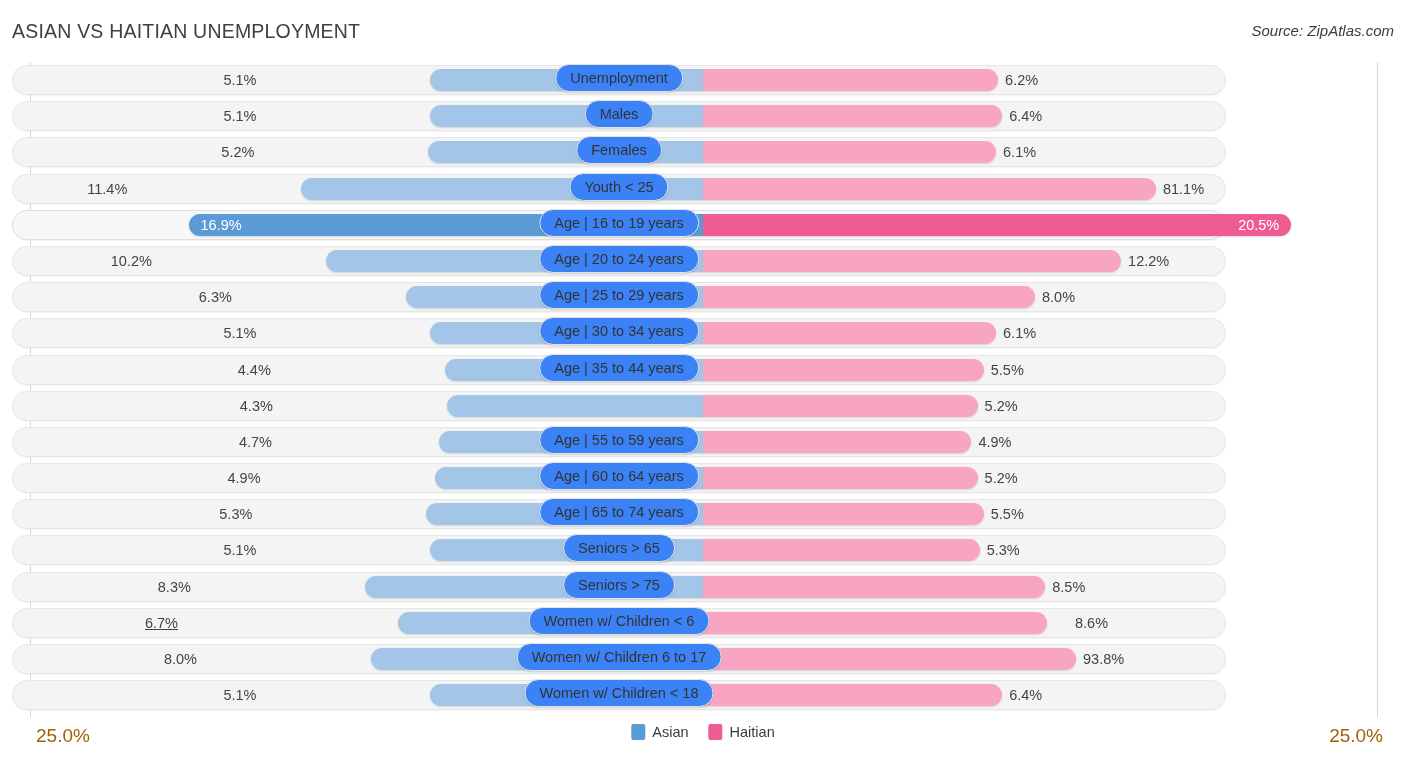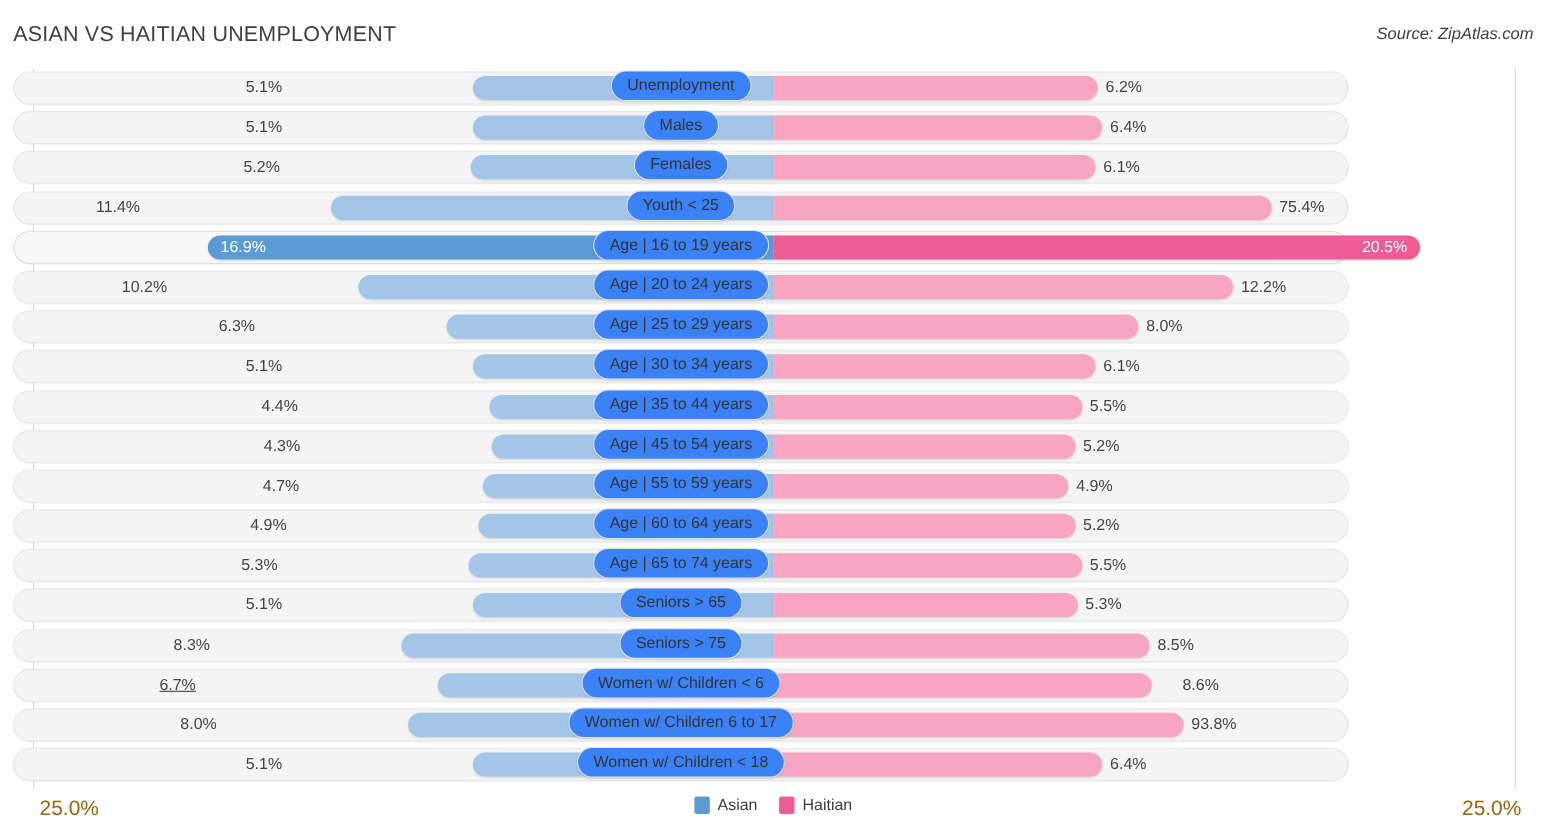--- a/index.html
+++ b/index.html
@@ -234,21 +234,21 @@
         <div class="bar right" style="left: 703px; width: 293.05px;"></div>
         <div class="val left" style="right: 983.6px;">5.2%</div>
         <div class="val right" style="left: 1003.05px;">6.1%</div>
         <div class="pill">Females</div>
       </div>
       <div class="row">
         <div class="track"></div>
         <div class="bar left" style="left: 301.3px; width: 401.7px;"></div>
         <div class="bar right" style="left: 703px; width: 452.95px;"></div>
         <div class="val left" style="right: 1110.7px;">11.4%</div>
-        <div class="val right" style="left: 1162.95px;">75.4%</div>
+        <div class="val right" style="left: 1162.95px;">81.1%</div>
         <div class="pill">Youth &lt; 25</div>
       </div>
       <div class="row highlight">
         <div class="track"></div>
         <div class="bar left" style="left: 188.55px; width: 514.45px;">
           <span class="val-in">16.9%</span>
         </div>
         <div class="bar right" style="left: 703px; width: 588.25px;">
           <span class="val-in">20.5%</span>
         </div>
@@ -285,21 +285,20 @@
         <div class="val left" style="right: 967.2px;">4.4%</div>
         <div class="val right" style="left: 990.75px;">5.5%</div>
         <div class="pill">Age | 35 to 44 years</div>
       </div>
       <div class="row">
         <div class="track"></div>
         <div class="bar left" style="left: 446.85px; width: 256.15px;"></div>
         <div class="bar right" style="left: 703px; width: 274.6px;"></div>
         <div class="val left" style="right: 965.15px;">4.3%</div>
         <div class="val right" style="left: 984.6px;">5.2%</div>
-        <div class="pill">Age | 45 to 54 years</div>
       </div>
       <div class="row">
         <div class="track"></div>
         <div class="bar left" style="left: 438.65px; width: 264.35px;"></div>
         <div class="bar right" style="left: 703px; width: 268.45px;"></div>
         <div class="val left" style="right: 966px;">4.7%</div>
         <div class="val right" style="left: 978.45px;">4.9%</div>
         <div class="pill">Age | 55 to 59 years</div>
       </div>
       <div class="row">

